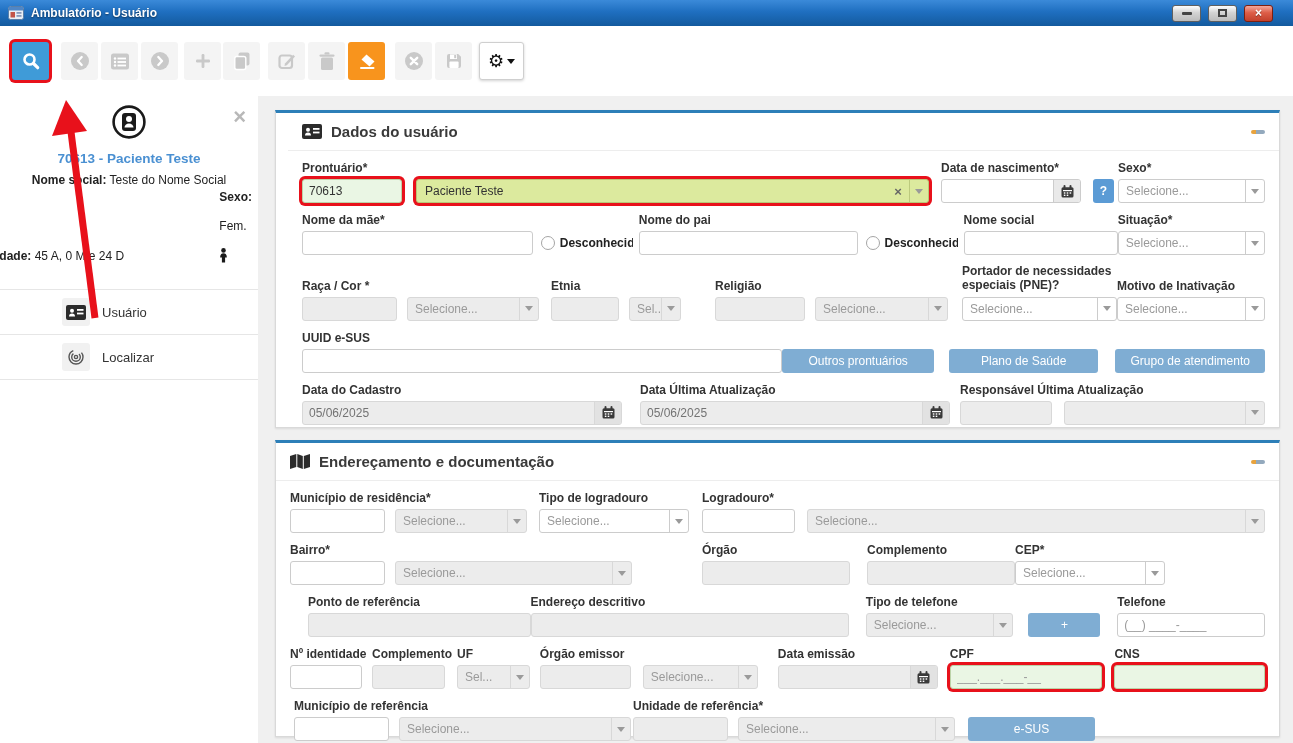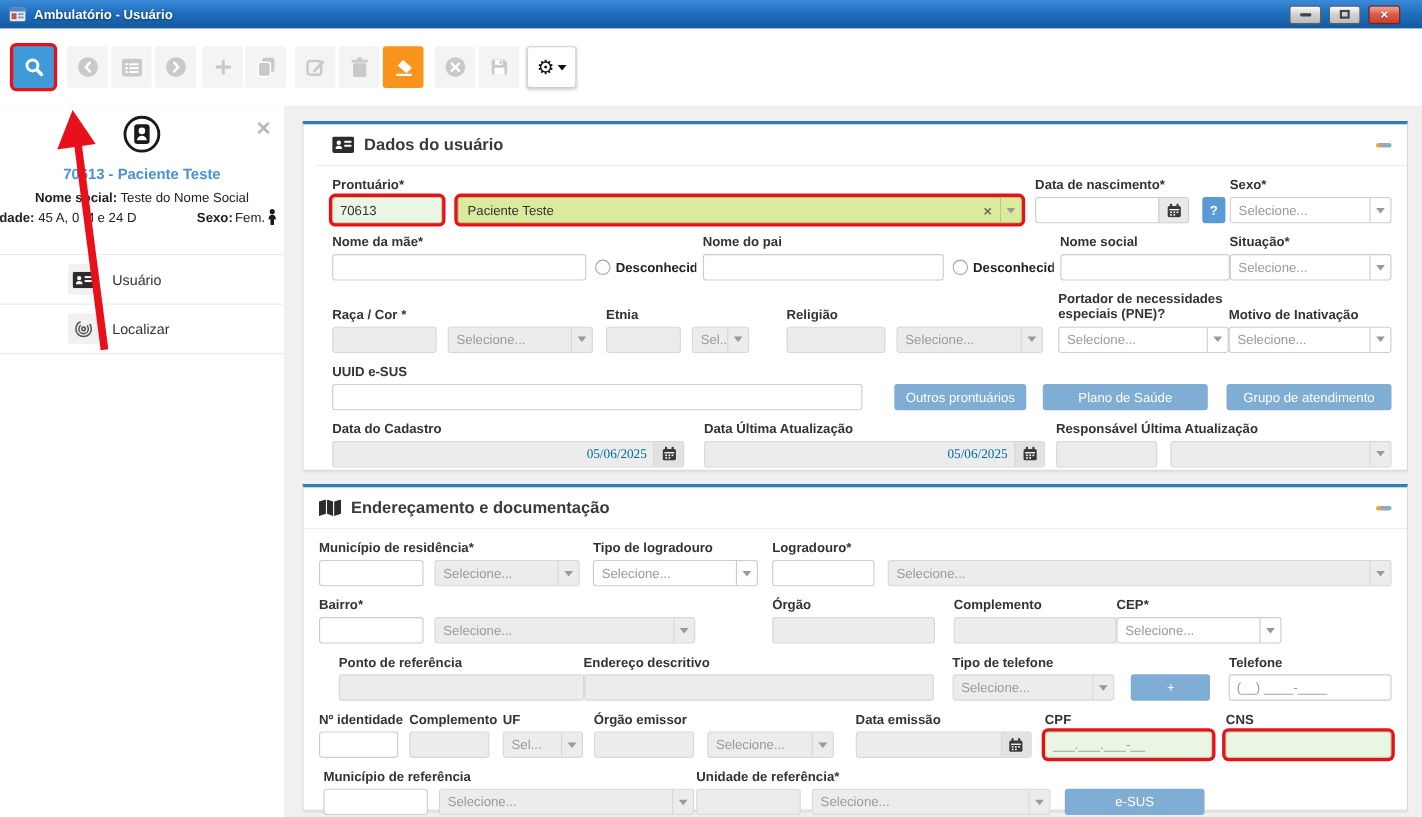--- a/index.html
+++ b/index.html
@@ -30,21 +30,21 @@
   .tbtn.gear .gg { font-size:18px; color:#111; line-height:1; }
   .caret-dark { width:0; height:0; border-left:4px solid transparent; border-right:4px solid transparent; border-top:5px solid #111; }
 
   
   .sidebar { position:absolute; top:96px; left:0; width:258px; height:647px; background:#fff; }
   .sb-close { position:absolute; top:10px; right:12px; font-size:22px; color:#b8b8b8; line-height:1; font-weight:bold; }
   .sb-avatar { display:flex; justify-content:center; padding-top:8px; }
   .sb-title { text-align:center; color:#4a90d2; font-weight:bold; font-size:13.5px; margin-top:11px; }
   .sb-l1 { text-align:center; font-size:12px; color:#222; margin-top:7px; }
   .sb-l2 { display:flex; justify-content:space-between; align-items:flex-end; font-size:12px; color:#222; padding:3px 6px 0 0; margin-left:-4px; }
-  .sb-l2 .right { display:flex; align-items:flex-end; gap:2px; }
+  .sb-l2 .right { display:flex; gap:15px;flex-direction:column; }
   b.lbl { font-weight:bold; }
   .sb-menu { margin-top:26px; border-top:1px solid #e6e6e6; }
   .sb-item { height:45px; display:flex; align-items:center; gap:12px; padding-left:62px;
     border-bottom:1px solid #e6e6e6; font-size:13px; color:#333; background:#fff; }
   .sq { width:28px; height:28px; background:#f1f1f1; border-radius:3px; display:flex; align-items:center; justify-content:center; flex:none; }
 
   
   .panel { position:absolute; left:275px; width:1005px; background:#fff;
     border:1px solid #d9d9d9; border-top:3px solid #2d7fb8; box-shadow:0 1px 2px rgba(0,0,0,.10); }
   .panel1 { top:110px; height:318px;padding-left:12px; }
@@ -74,21 +74,21 @@
   .caret { width:0; height:0; border-left:4px solid transparent; border-right:4px solid transparent; border-top:5px solid #9a9a9a; }
   .sel.dis { background:#ececec; border-color:#d8d8d8; }
   .sel.dis .cbx { border-left-color:#d8d8d8; }
 
   .namegrp { display:flex; align-items:center; height:24px; border:1px solid #b8c877; border-radius:3px; background:#dcea9e; flex:1; }
   .namegrp input { flex:1; border:none; background:transparent; font-size:12px; color:#333; padding:0 8px; min-width:0; font-family:inherit; }
   .namegrp .x { width:22px; text-align:center; color:#666; font-weight:bold; font-size:13px; }
   .namegrp .cbx { width:19px; align-self:stretch; border-left:1px solid #bcca7d; display:flex; align-items:center; justify-content:center; }
 
   .dategrp { display:flex; height:24px; border:1px solid #ccc; border-radius:3px; overflow:hidden; background:#fff; }
-  .dategrp input { border:none; flex:1; background:transparent; font-size:12px; padding:0 6px; color:#0369a1; min-width:0; font-family:Liberation Serif, serif;text-align:right; }
+  .dategrp input { border:none; flex:1; background:transparent; font-size:12px; padding:0 6px; color:#737373; min-width:0; font-family:Liberation Sans, sans-serif; }
   .dategrp .calbtn { width:27px; background:#e9e9e9; border-left:1px solid #ccc; display:flex; align-items:center; justify-content:center; flex:none; }
   .dategrp.dis { background:#ececec; border-color:#d8d8d8; }
   .dategrp.dis .calbtn { background:#e2e2e2; border-left-color:#d8d8d8; }
 
   .btn { height:24px; background:#7fadd3; color:#fff; border:none; border-radius:3px;
     font-size:12px; font-family:inherit; padding:0 10px; text-align:center; line-height:24px; }
   .helpbtn { width:21px; height:24px; background:#5b9bd5; color:#fff; border:none; border-radius:3px;
     font-weight:bold; font-size:12px; display:flex; align-items:center; justify-content:center; flex:none; }
 
   .radio { display:flex; align-items:center; gap:5px; height:24px; overflow:hidden; flex:none; }
@@ -406,21 +406,21 @@
             </span>
         </div>
       </div>
     </div>
 
     <div class="row">
       <div class="f" style="width:482px">
         <div class="lb">UUID e-SUS</div>
         <input class="inp" style="">
       </div>
-      <div class="btn" style="width:120px; margin-left:auto">Outros prontuários</div>
+      <div class="btn" style="width:152px; margin-left:auto">Outros prontuários</div>
       <div class="btn" style="width:150px; margin-left:15px">Plano de Saúde</div>
       <div class="btn" style="width:150px; margin-left:17px">Grupo de atendimento</div>
     </div>
 
     <div class="row">
       <div class="f" style="width:320px">
         <div class="lb">Data do Cadastro</div>
         <div class="dategrp dis">
           <input disabled="" value="05/06/2025" style="">
           <span class="calbtn">

